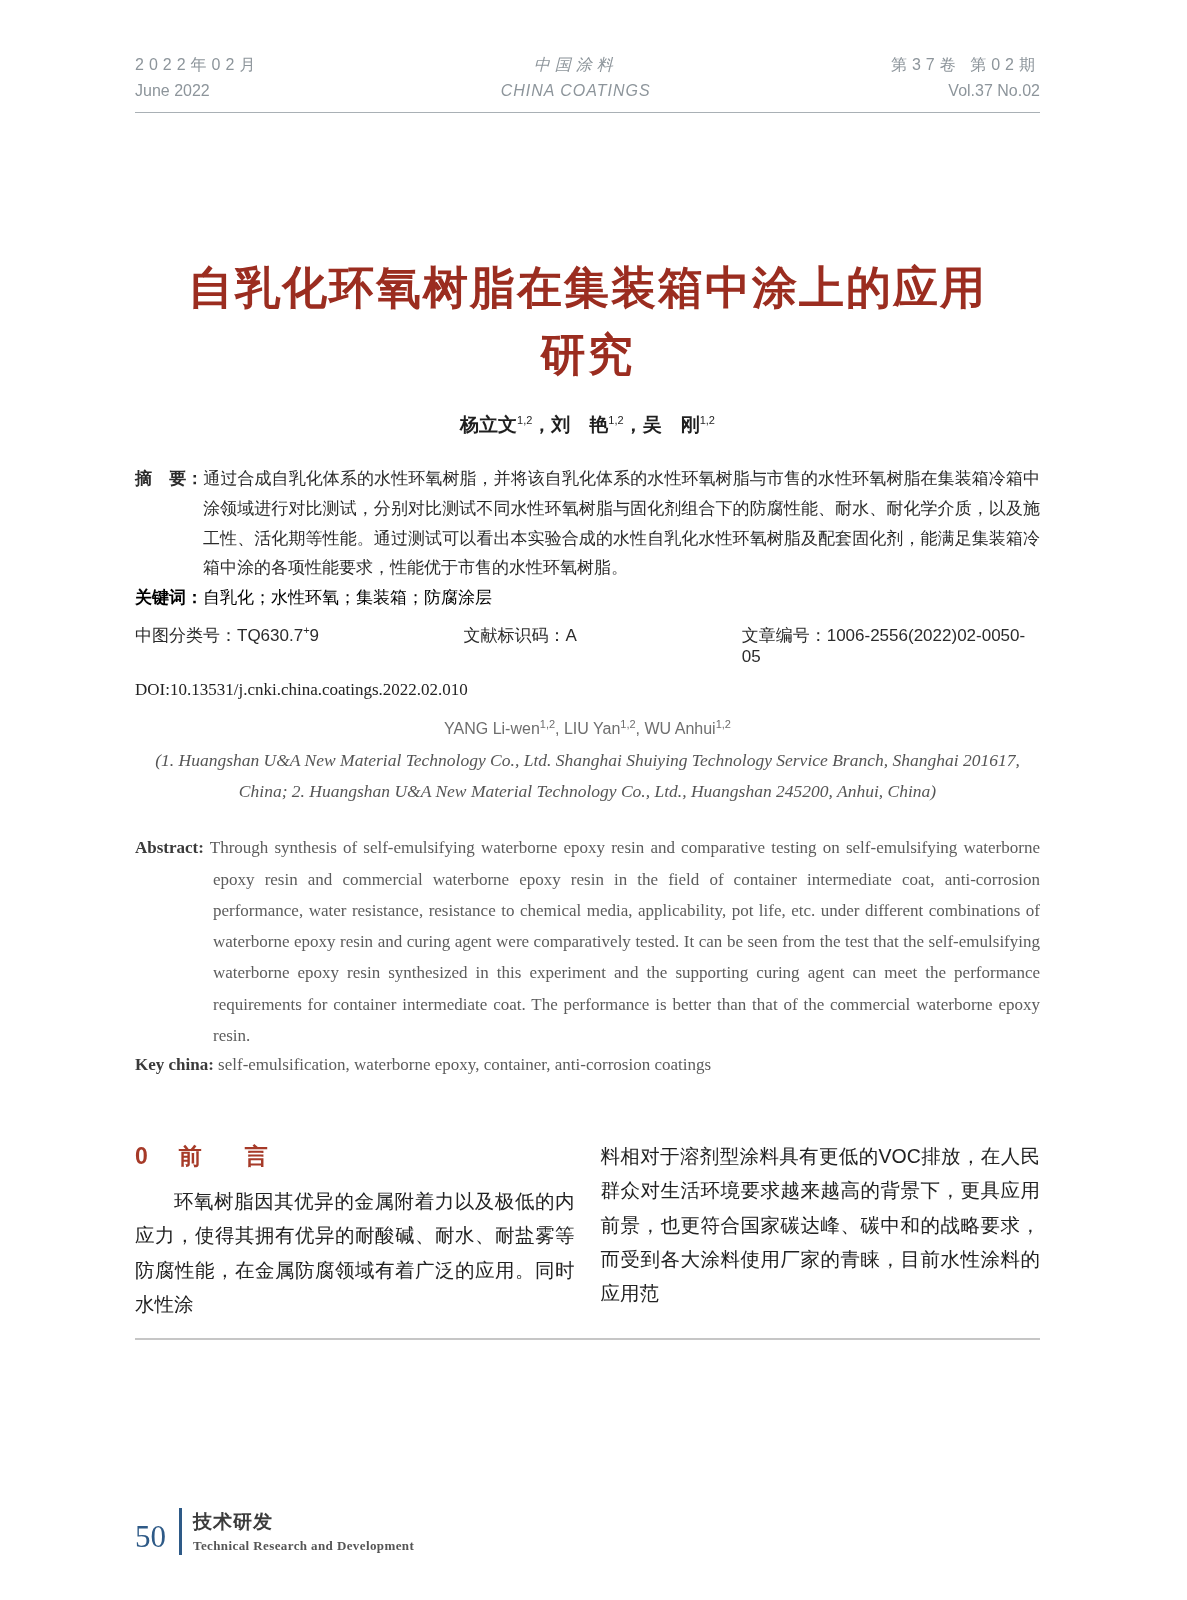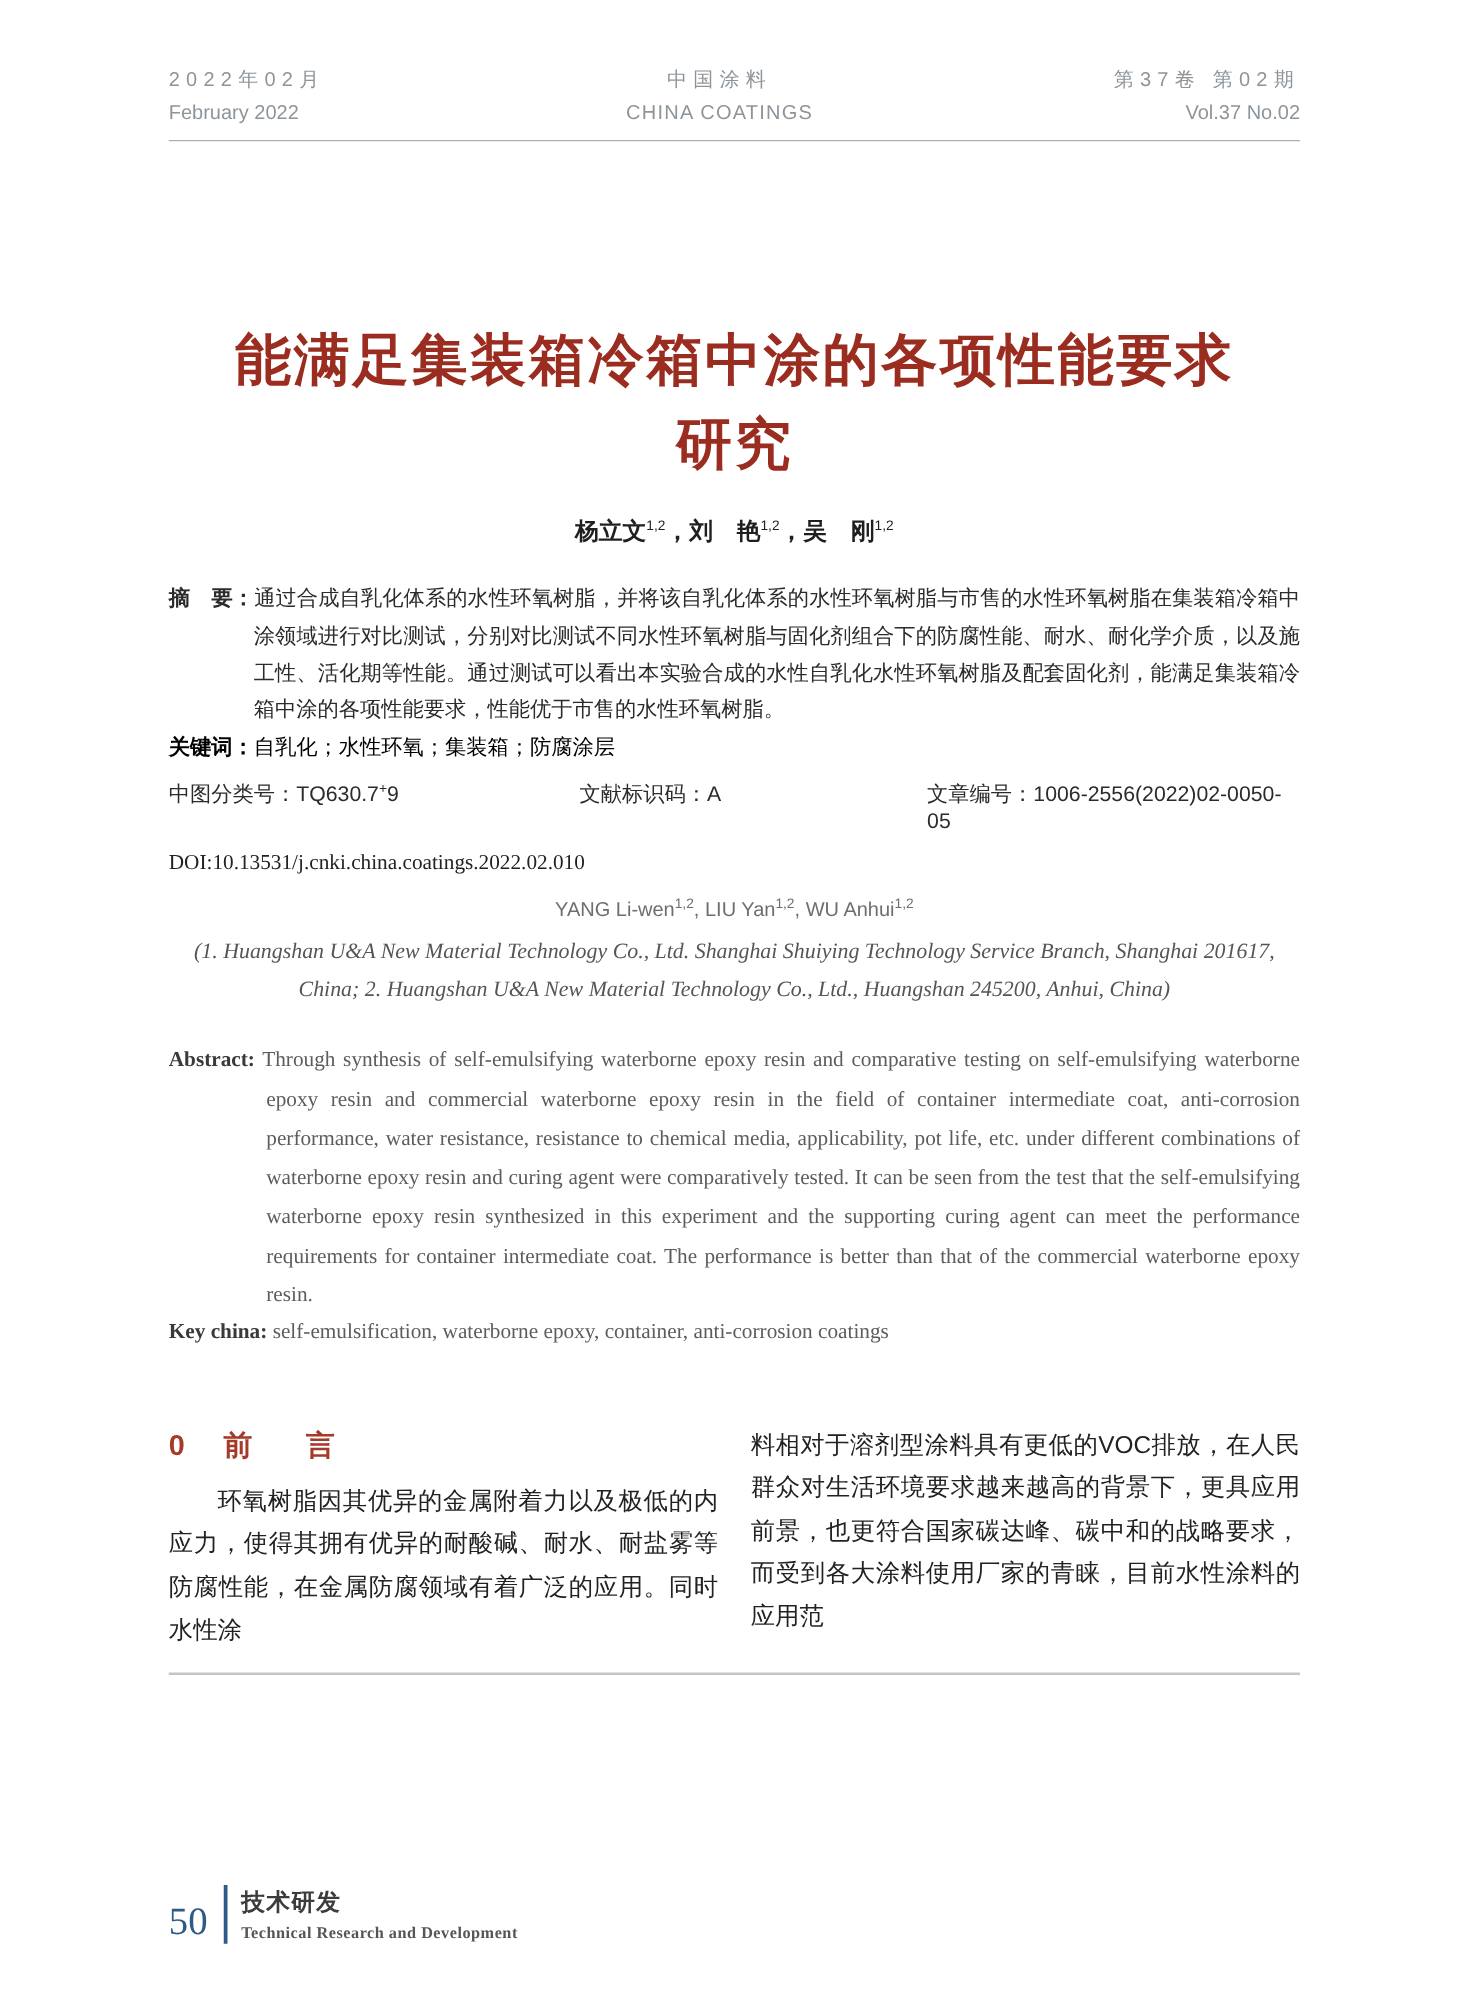--- a/index.html
+++ b/index.html
@@ -10,21 +10,21 @@
     color:#333; position:relative; overflow:hidden;
   }
   .page { padding:0 147px 0 135px; }
 
   
   .jheader {
     margin-top:52px; display:flex; justify-content:space-between; align-items:flex-start;
     color:#8d959b; font-size:16px; line-height:1.6;
     border-bottom:1px solid #a9b0b5; padding-bottom:9px;
   }
-  .jheader .col-c { text-align:center; }
+  .jheader .col-c { text-align:center;font-style:italic; }
   .jheader .col-r { text-align:right; }
   .jheader .cn { letter-spacing:5px; }
   .jheader .col-c .en { letter-spacing:1px; }
 
   
   .title-cn {
     margin-top:142px; text-align:center;
     color:#9b2d20; font-weight:bold; font-size:45px; line-height:1.48; letter-spacing:2px;
   }
   .authors-cn {
@@ -101,34 +101,34 @@
   }
 </style>
 </head>
 <body>
 
 <div class="page">
 
   <div class="jheader">
     <div class="col-l">
       <div class="cn">2022年02月</div>
-      <div class="en">February 2022</div>
+      <div class="en">June 2022</div>
     </div>
     <div class="col-c">
       <div class="cn">中国涂料</div>
       <div class="en">CHINA COATINGS</div>
     </div>
     <div class="col-r">
       <div class="cn">第37卷 第02期</div>
       <div class="en">Vol.37  No.02</div>
     </div>
   </div>
 
   <h1 class="title-cn">
-    <div>能满足集装箱冷箱中涂的各项性能要求</div>
+    <div>自乳化环氧树脂在集装箱中涂上的应用</div>
     <div>研究</div>
   </h1>
 
   <div class="authors-cn">
     <span><span>杨立文</span><sup>1,2</sup><span>，</span></span><span><span>刘　艳</span><sup>1,2</sup><span>，</span></span><span><span>吴　刚</span><sup>1,2</sup><span></span></span>
   </div>
 
 
   <p class="abstract-cn"><b>摘　要：</b><span>通过合成自乳化体系的水性环氧树脂，并将该自乳化体系的水性环氧树脂与市售的水性环氧树脂在集装箱冷箱中涂领域进行对比测试，分别对比测试不同水性环氧树脂与固化剂组合下的防腐性能、耐水、耐化学介质，以及施工性、活化期等性能。通过测试可以看出本实验合成的水性自乳化水性环氧树脂及配套固化剂，能满足集装箱冷箱中涂的各项性能要求，性能优于市售的水性环氧树脂。</span></p>
 

